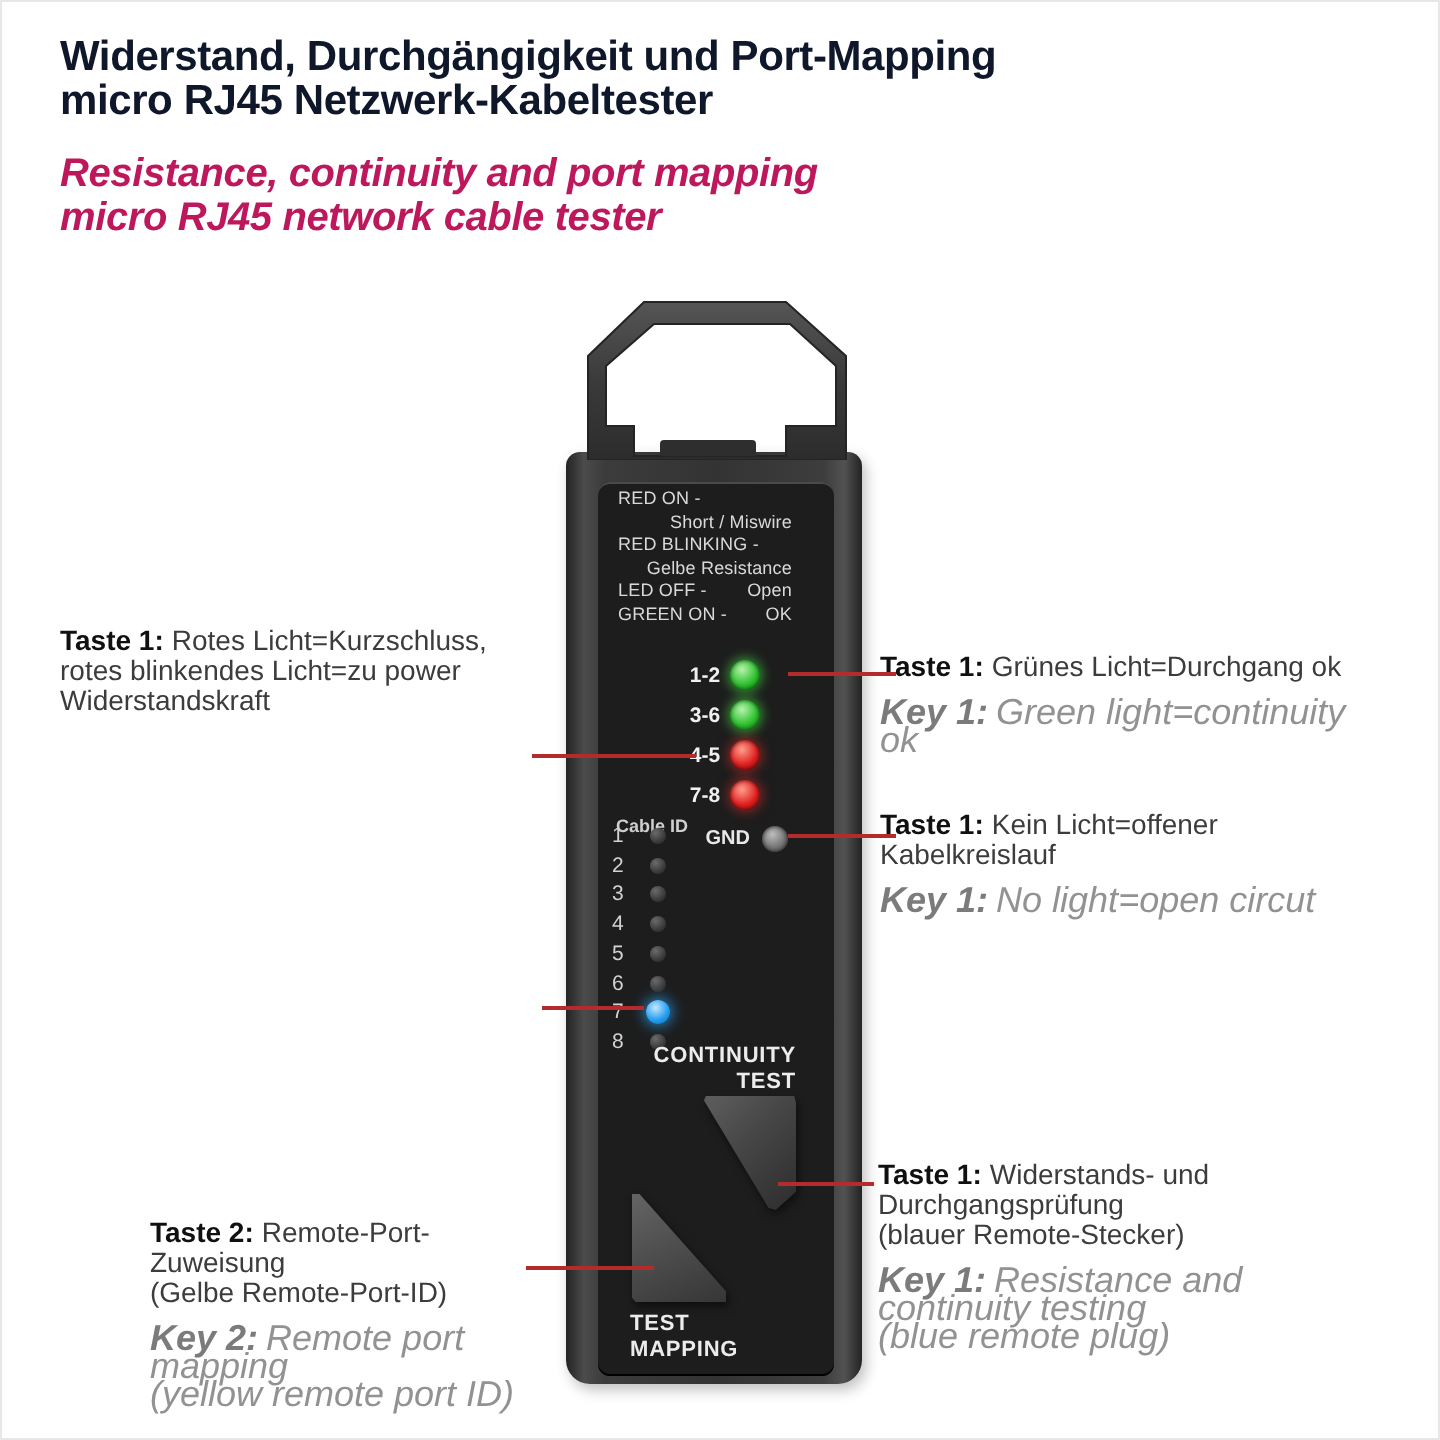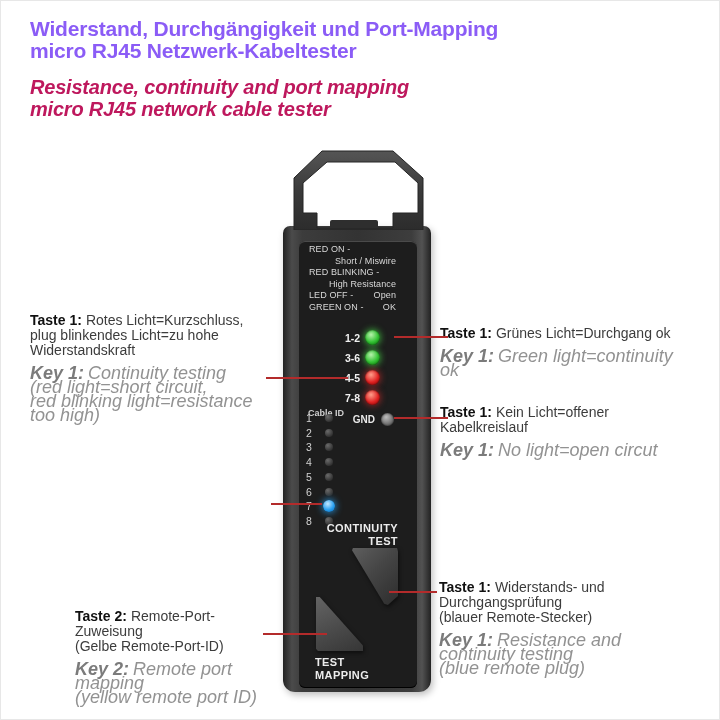--- a/index.html
+++ b/index.html
@@ -3,21 +3,21 @@
 <meta charset="utf-8">
 <style>
   html,body{margin:0;padding:0;background:#fff;}
   #canvas{
     position:relative;width:720px;height:720px;background:#ffffff;
     font-family:"Liberation Sans",sans-serif;overflow:hidden;
     box-shadow:inset 0 0 0 1px #e7e7e7;
   }
   
   .title-de{position:absolute;left:30px;top:18px;font-size:21px;line-height:22px;
-    font-weight:700;color:#8b5cf6;letter-spacing:-0.2px;}
+    font-weight:700;color:#0f172a;letter-spacing:-0.2px;}
   .title-en{position:absolute;left:30px;top:76px;font-size:20px;line-height:22px;
     font-weight:700;font-style:italic;color:#be185d;letter-spacing:-0.2px;}
   
   .ann{position:absolute;}
   .ann .de{font-size:14px;line-height:15px;color:#3c3c3c;}
   .ann .de b{color:#101010;margin-right:4px;}
   .ann .en{font-size:18px;line-height:14px;font-style:italic;color:#929292;margin-top:8px;}
   .ann .en b{color:#7b7b7b;margin-right:4px;}
   .ann-l1{left:30px;top:313px;width:245px;}
   .ann-l2{left:75px;top:477px;width:200px;}
@@ -118,21 +118,21 @@
     <div class="row">
         <span>RED ON -</span>
       </div>
     <div class="row">
         <span class="r">Short / Miswire</span>
       </div>
     <div class="row">
         <span>RED BLINKING -</span>
       </div>
     <div class="row">
-        <span class="r">High Resistance</span>
+        <span class="r">Gelbe Resistance</span>
       </div>
     <div class="row">
         <span>LED OFF -</span>
         <span class="r">Open</span>
       </div>
     <div class="row">
         <span>GREEN ON -</span>
         <span class="r">OK</span>
       </div>
   </div>
@@ -212,26 +212,21 @@
   <div class="conn" style="left:266px;top:377px;width:82px"></div>
   <div class="conn" style="left:271px;top:503px;width:51px"></div>
   <div class="conn" style="left:263px;top:633px;width:64px"></div>
   <div class="conn" style="left:394px;top:336px;width:54px"></div>
   <div class="conn" style="left:394px;top:417px;width:54px"></div>
   <div class="conn" style="left:389px;top:591px;width:48px"></div>
 
   <div class="ann ann-l1">
     <div class="de">
       <div><b>Taste 1:</b><span>Rotes Licht=Kurzschluss,</span></div>
-      <div>plug blinkendes Licht=zu hohe Widerstandskraft</div>
-    </div>
-    <div class="en">
-      <div><b>Key 1:</b><span>Continuity testing</span></div>
-      <div>(red light=short circuit,</div>
-      <div>red blinking light=resistance too high)</div>
+      <div>rotes blinkendes Licht=zu power Widerstandskraft</div>
     </div>
   </div>
 
 
   <div class="ann ann-l3">
     <div class="de">
       <div><b>Taste 2:</b><span>Remote-Port-Zuweisung</span></div>
       <div>(Gelbe Remote-Port-ID)</div>
     </div>
     <div class="en">

